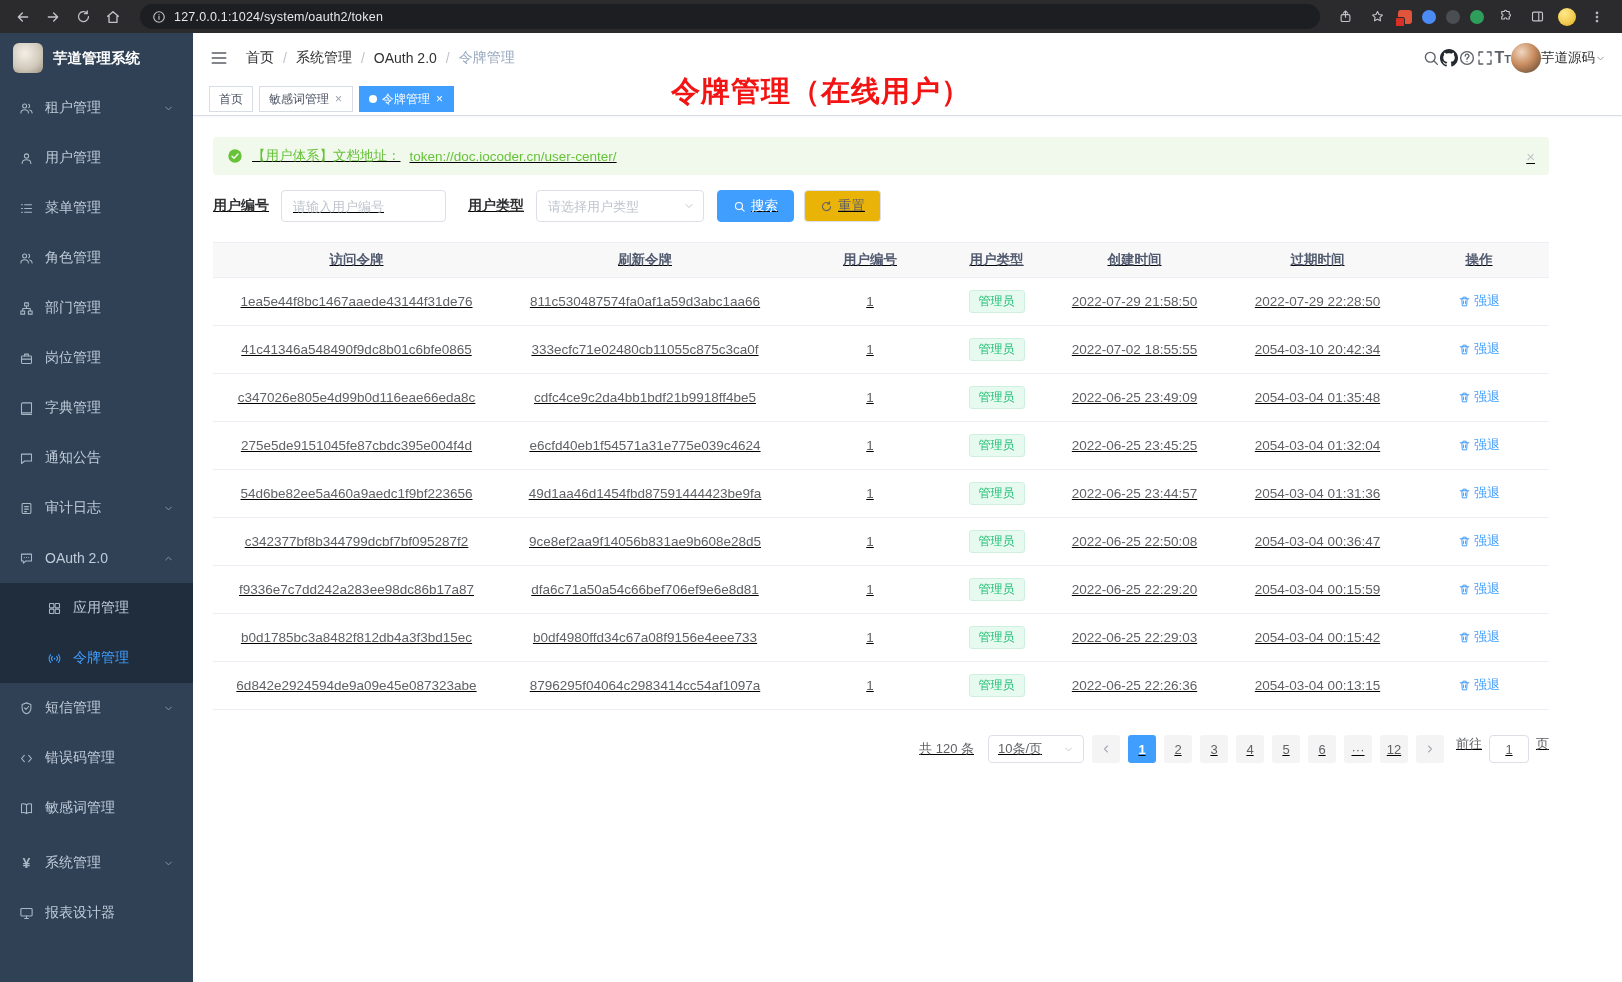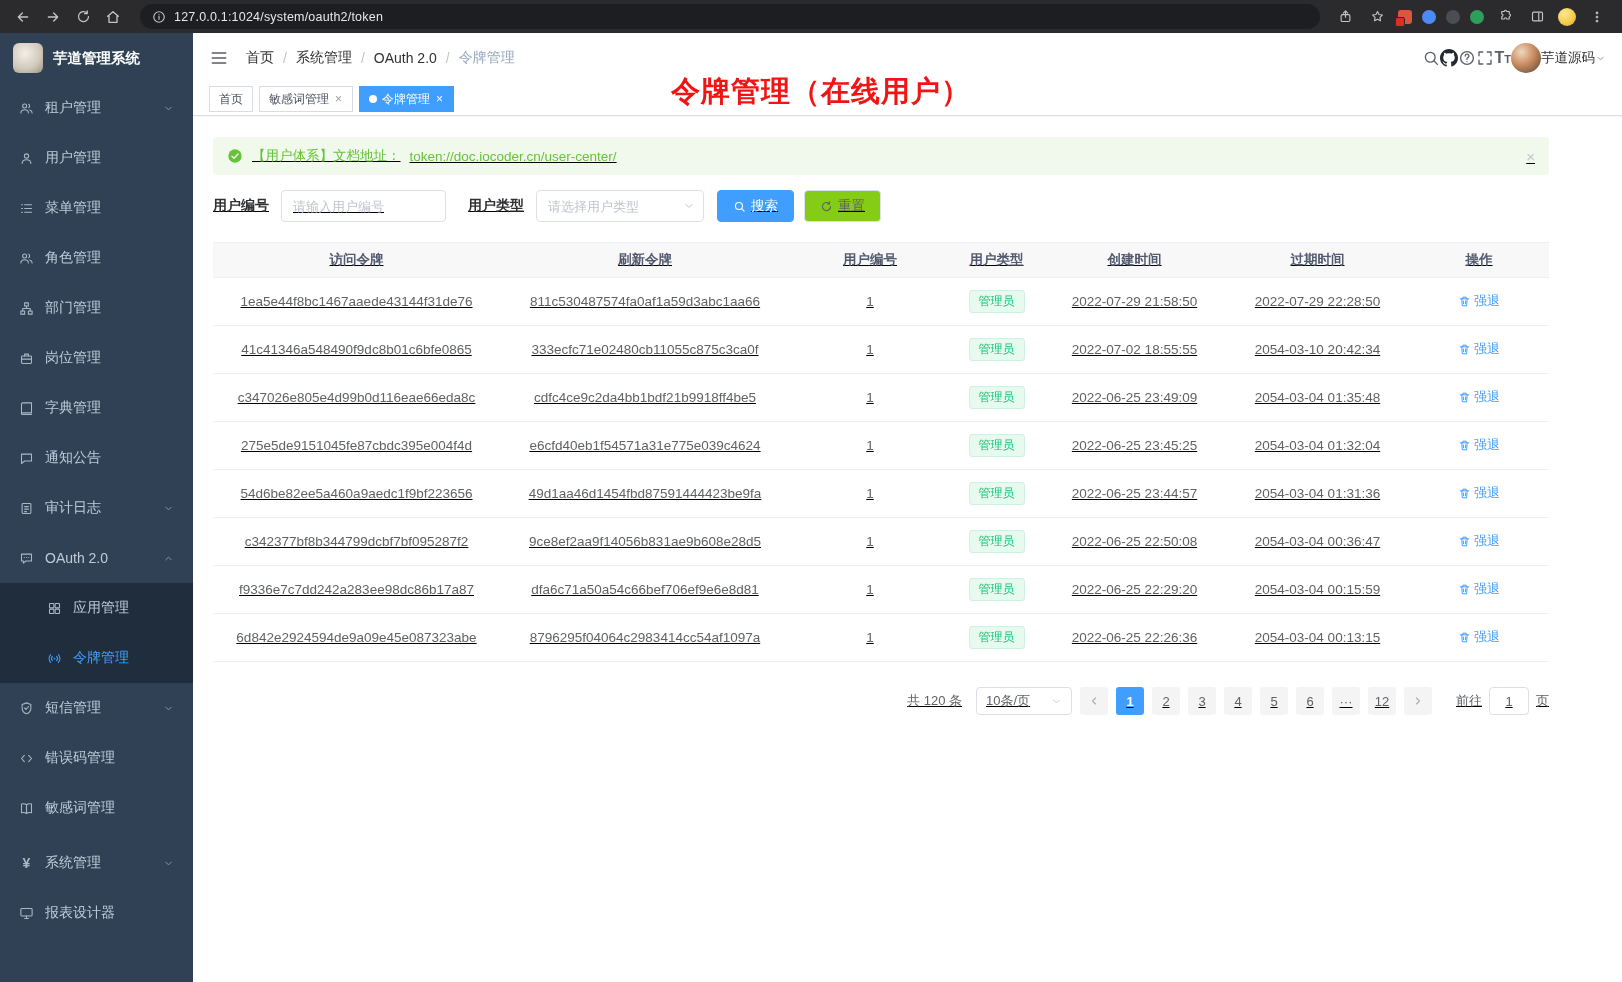--- a/index.html
+++ b/index.html
@@ -79,39 +79,39 @@
   .f-input { width:165px; height:32px; border:1px solid #dcdfe6; border-radius:4px; padding:0 11px; font-size:13px; color:#606266; outline:none; }
   .f-input::placeholder { color:#bfc4cc; }
   .sel-wrap { position:relative; margin-right:0; }
   .sel-wrap .f-input { width:168px; padding-right:26px; }
   .sel-caret { position:absolute; right:9px; top:10px; color:#c0c4cc; pointer-events:none; }
   .sel-caret svg { width:12px; height:12px; stroke:currentColor; fill:none; stroke-width:2; stroke-linecap:round; stroke-linejoin:round; }
   .sp { width:22px; flex-shrink:0; }
   .btn { height:32px; border-radius:4px; font-size:13.5px; display:inline-flex; align-items:center; gap:5px; padding:0 15px; cursor:pointer; border:1px solid transparent; }
   .btn svg { width:13px; height:13px; stroke:currentColor; fill:none; stroke-width:2; stroke-linecap:round; stroke-linejoin:round; }
   .btn-primary { background:#409eff; color:#fff; border-color:#409eff; margin-left:13px; }
-  .btn-plain { background:#84cc16; color:#606266; border-color:#dcdfe6; margin-left:10px; }
+  .btn-plain { background:#eab308; color:#606266; border-color:#dcdfe6; margin-left:10px; }
 
   table.data { margin-top:20px; width:1336px; border-collapse:collapse; table-layout:fixed; font-size:13.5px; color:#606266; }
   table.data th { height:35px; background:#f8f8f9; color:#515a6e; font-weight:600; font-size:13.5px; border-bottom:1px solid #ebeef5; border-top:1px solid #ebeef5; text-align:center; }
   table.data td { height:48px; border-bottom:1px solid #ebeef5; text-align:center; white-space:nowrap; overflow:hidden; }
   .tag-success { display:inline-block; padding:3px 9px; font-size:12px; border-radius:3px; background:#e7faf0; border:1px solid #d0f0df; color:#1dbf73; line-height:1.3; }
   .row-action { display:inline-flex; align-items:center; gap:3px; color:#409eff; font-size:13px; cursor:pointer; text-decoration:none; }
   .row-action svg { width:13px; height:13px; stroke:currentColor; fill:none; stroke-width:1.8; stroke-linecap:round; stroke-linejoin:round; }
 
   .pager { margin-top:25px; width:1336px; display:flex; align-items:center; justify-content:flex-end; gap:8px; font-size:13px; color:#606266; }
   .pg-total { margin-right:6px; }
   .pg-size { width:96px; height:28px; border:1px solid #dcdfe6; border-radius:4px; display:flex; align-items:center; justify-content:space-between; padding:0 9px; cursor:pointer; color:#606266; }
   .pg-size .sel-caret2 { color:#c0c4cc; }
   .pg-size svg { width:11px; height:11px; stroke:currentColor; fill:none; stroke-width:2; stroke-linecap:round; stroke-linejoin:round; }
   .pg-btn { min-width:28px; height:28px; border:none; border-radius:3px; background:#f4f4f5; color:#606266; font-size:13px; display:flex; align-items:center; justify-content:center; cursor:pointer; padding:0 5px; font-family:inherit; }
   .pg-btn.active { background:#409eff; color:#fff; font-weight:600; }
   .pg-btn.nav { color:#a8abb2; }
   .pg-btn.nav svg { width:12px; height:12px; stroke:currentColor; fill:none; stroke-width:2.2; stroke-linecap:round; stroke-linejoin:round; }
-  .pg-goto { display:flex; align-items:center; gap:7px; margin-left:16px; }
+  .pg-goto { display:flex; gap:7px; margin-left:4px; }
   .goto-input { width:40px; height:28px; border:1px solid #dcdfe6; border-radius:4px; text-align:center; font-size:13px; color:#606266; outline:none; }
 </style>
 </head>
 <body>
 
 <div class="browser-bar">
   <div class="nav-ico">
       <svg width="16" height="16" viewBox="0 0 24 24" fill="none" stroke-width="2" stroke-linecap="round" stroke-linejoin="round">
         <path d="M19 12H5M11 6l-6 6 6 6"></path>
       </svg>
@@ -606,20 +606,34 @@
             <td>2022-06-25 22:29:20</td>
             <td>2054-03-04 00:15:59</td>
             <td><a class="row-action">
                   <svg viewBox="0 0 24 24">
                     <path d="M4 7h16M9 7V4h6v3M7 7l1 13h8l1-13M10 11v5M14 11v5"></path>
                   </svg>
                   <span>强退</span>
                 </a></td>
           </tr>
           <tr>
+            <td>b0d1785bc3a8482f812db4a3f3bd15ec</td>
+            <td>b0df4980ffd34c67a08f9156e4eee733</td>
+            <td>1</td>
+            <td><span class="tag-success">管理员</span></td>
+            <td>2022-06-25 22:29:03</td>
+            <td>2054-03-04 00:15:42</td>
+            <td><a class="row-action">
+                  <svg viewBox="0 0 24 24">
+                    <path d="M4 7h16M9 7V4h6v3M7 7l1 13h8l1-13M10 11v5M14 11v5"></path>
+                  </svg>
+                  <span>强退</span>
+                </a></td>
+          </tr>
+          <tr>
             <td>6d842e2924594de9a09e45e087323abe</td>
             <td>8796295f04064c2983414cc54af1097a</td>
             <td>1</td>
             <td><span class="tag-success">管理员</span></td>
             <td>2022-06-25 22:26:36</td>
             <td>2054-03-04 00:13:15</td>
             <td><a class="row-action">
                   <svg viewBox="0 0 24 24">
                     <path d="M4 7h16M9 7V4h6v3M7 7l1 13h8l1-13M10 11v5M14 11v5"></path>
                   </svg>

